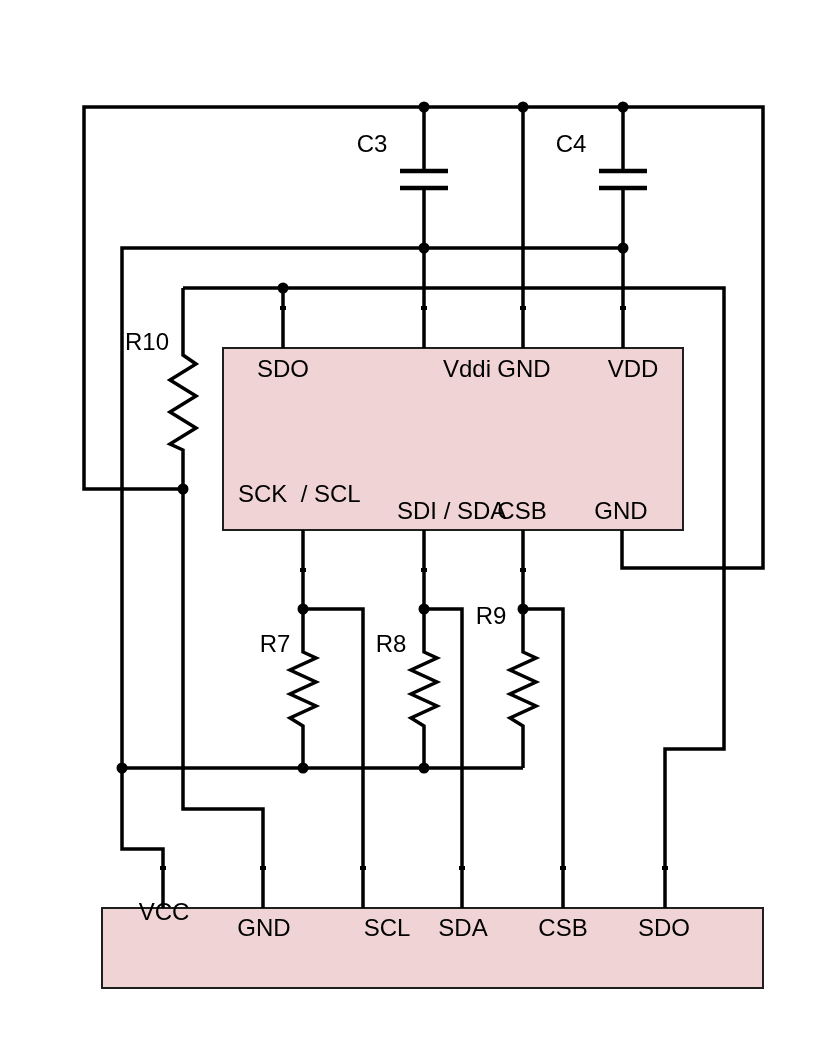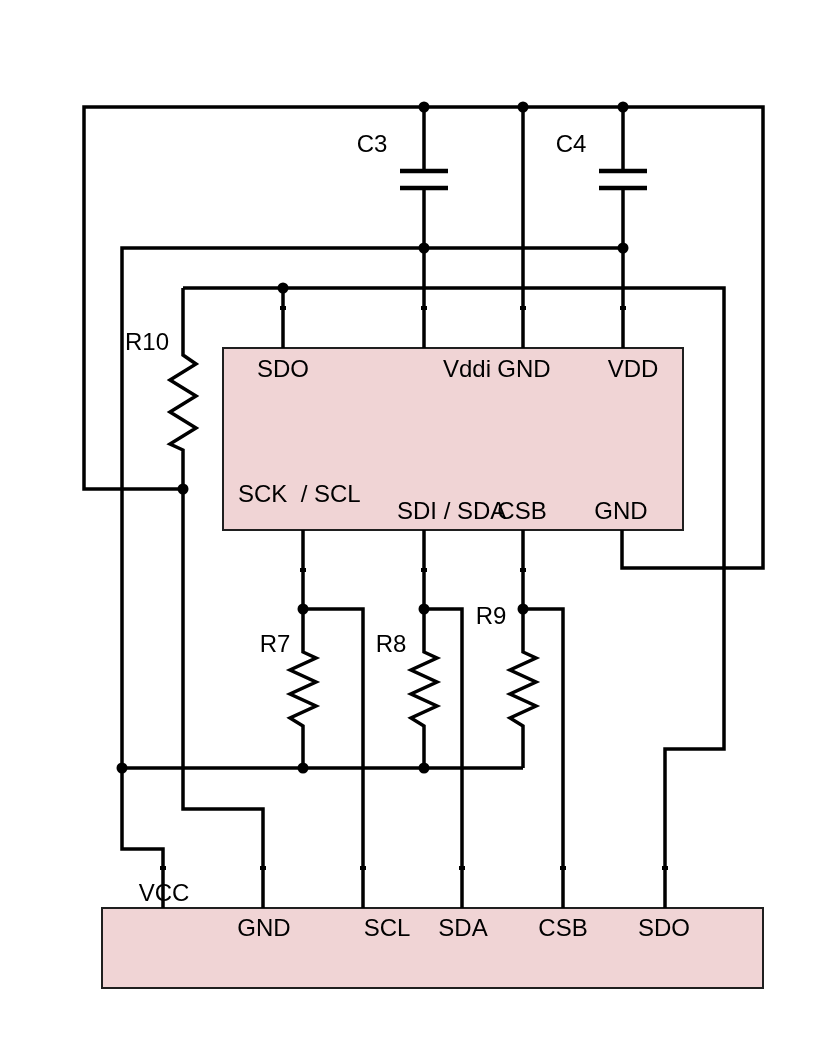--- a/index.html
+++ b/index.html
@@ -115,20 +115,20 @@
   <div class="lbl c" style="left:283px;top:357px;">SDO</div>
   <div class="lbl c" style="left:423px;top:357px;margin-left:44px;">Vddi</div>
   <div class="lbl c" style="left:524px;top:357px;">GND</div>
   <div class="lbl c" style="left:633px;top:357px;">VDD</div>
 
   <div class="lbl" style="left:238px;top:482px;">SCK  / SCL</div>
   <div class="lbl" style="left:397px;top:499px;">SDI / SDA</div>
   <div class="lbl c" style="left:522px;top:499px;">CSB</div>
   <div class="lbl c" style="left:621px;top:499px;">GND</div>
 
-  <div class="lbl c" style="left:164px;top:881px;">VCC</div>
+  <div class="lbl c" style="left:164px;top:900px;">VCC</div>
   <div class="lbl c" style="left:264px;top:916px;">GND</div>
   <div class="lbl c" style="left:363px;top:916px;margin-left:24px;">SCL</div>
   <div class="lbl c" style="left:463px;top:916px;text-align:center;">SDA</div>
   <div class="lbl c" style="left:563px;top:916px;">CSB</div>
   <div class="lbl c" style="left:664px;top:916px;">SDO</div>
 
 </div>
 
 </body></html>

